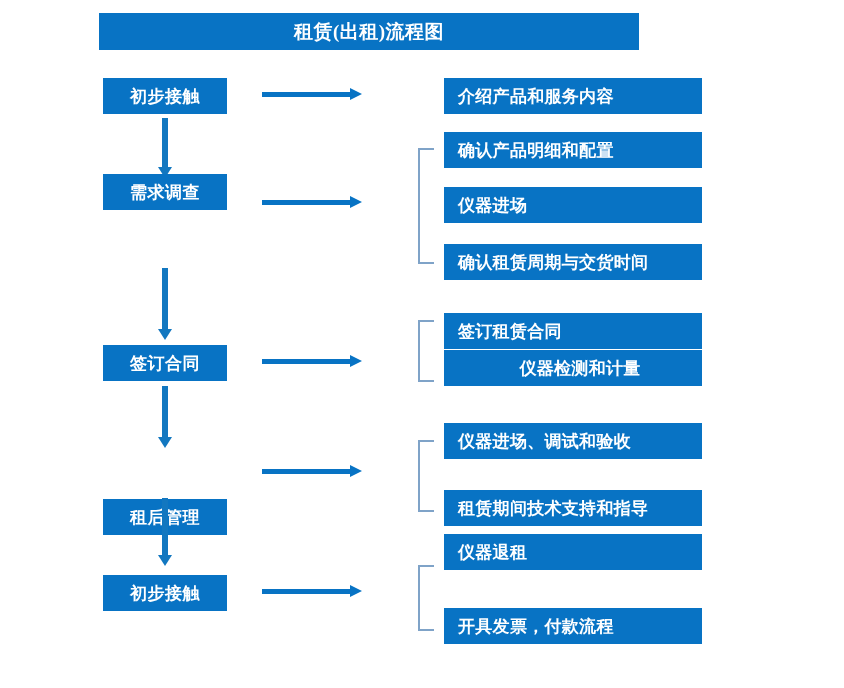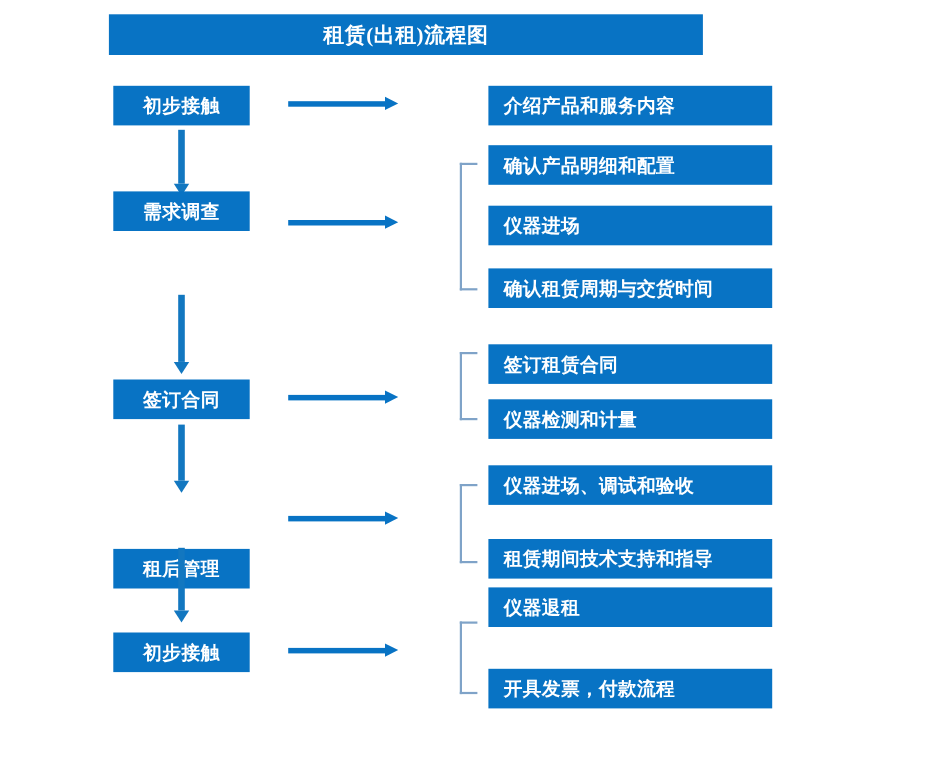--- a/index.html
+++ b/index.html
@@ -168,21 +168,21 @@
   <div class="arrow-h" style="left:262px; top:355px;">
     <div class="shaft"></div>
     <div class="head"></div>
   </div>
 
   <div class="bracket" style="left:418px; top:320px; height:62px;"></div>
 
   <div class="box box-right" style="top:313px;">
     <span>签订租赁合同</span>
   </div>
-  <div class="box box-right" style="top:363px;">
+  <div class="box box-right" style="top:350px;justify-content:center;">
     <span>仪器检测和计量</span>
   </div>
 
   <div class="arrow-v" style="left:158px; top:386px; height:62px;">
     <div class="shaft" style="height:51px;"></div>
     <div class="head" style="top:51px;"></div>
   </div>
 
   <div class="box box-left" style="left:103px; top:455px;margin-top:44px;">
     <span>租后管理</span>

